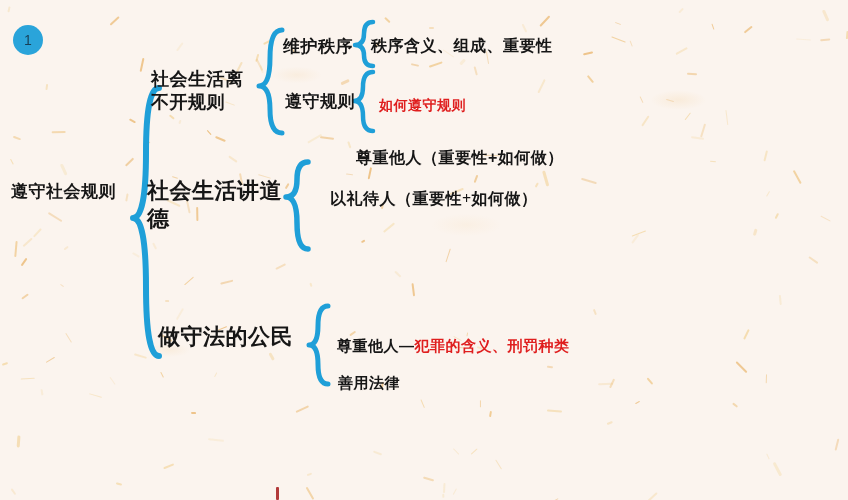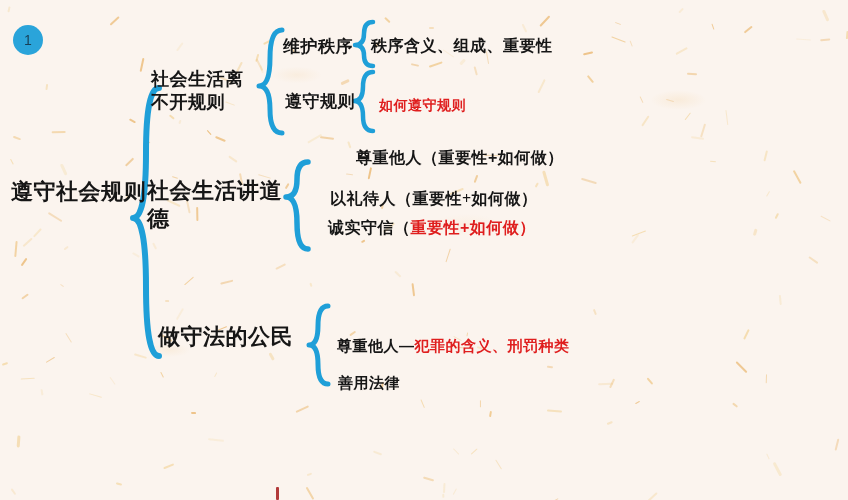--- a/index.html
+++ b/index.html
@@ -34,21 +34,21 @@
   svg.braces{position:absolute;left:0;top:0;pointer-events:none;}
   .node{
     position:absolute;
     color:var(--text-black);
     font-weight:700;
     letter-spacing:.5px;
     white-space:nowrap;
   }
   .wrap{white-space:normal;}
   .s22{font-size:22px;line-height:28px;}
-  .s19{font-size:22px;line-height:23px;}
+  .s19{font-size:17px;line-height:23px;}
   .s18{font-size:18px;line-height:23px;}
   .s17{font-size:17px;line-height:20px;}
   .s16{font-size:16px;line-height:19px;}
   .s15{font-size:15px;line-height:18px;}
   .s14{font-size:14px;line-height:17px;}
   .red{color:var(--text-red);}
   .blk{color:var(--text-black);text-align:center;}
   .badge{
     position:absolute;left:13px;top:25px;
     width:30px;height:30px;border-radius:50%;
@@ -269,23 +269,20 @@
   </div>
 
   <div class="node s22 wrap" style="left:147px;top:177px;width:142px;">社会生活讲道德</div>
 
   <div class="node s16" style="left:328px;top:148px;margin-left:28px;">
     <span class="blk">尊重他人（重要性+如何做）</span>
   </div>
   <div class="node s16" style="left:330px;top:189px;font-family:Liberation Serif, serif;">
     <span class="blk">以礼待人（重要性+如何做）</span>
   </div>
-  <div class="node s16" style="left:328px;top:218px;">
-    <span class="blk">诚实守信（</span><span class="red">重要性+如何做）</span>
-  </div>
 
   <div class="node s22" style="left:158px;top:323px;">做守法的公民</div>
 
   <div class="node s15" style="left:337px;top:337px;">
     <span class="blk">尊重他人—</span><span class="red">犯罪的含义、刑罚种类</span>
   </div>
   <div class="node s15" style="left:338px;top:374px;">
     <span class="blk">善用法律</span>
   </div>
 

